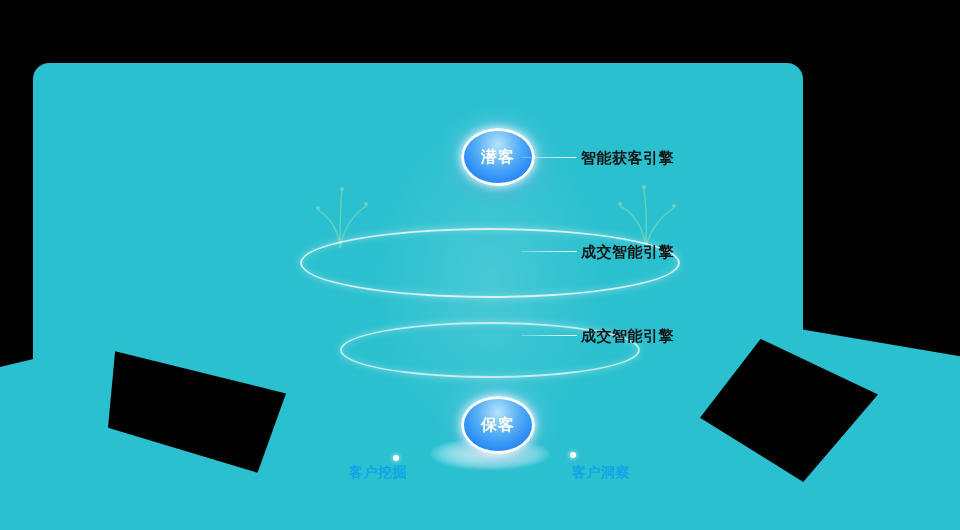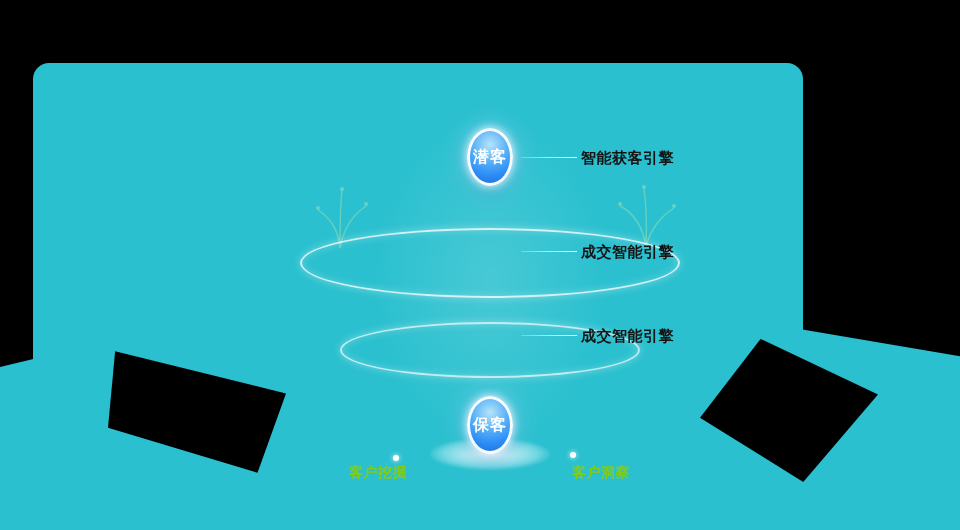--- a/index.html
+++ b/index.html
@@ -57,47 +57,47 @@
   
   .platform{
     position:absolute; left:430px; top:438px; width:120px; height:32px;
     border-radius:50%;
     background:radial-gradient(ellipse at center, rgba(255,255,255,0.95), rgba(205,245,250,0.45) 55%, rgba(205,245,250,0) 75%);
     filter:blur(1px);
   }
 
   
   .circle{
-    position:absolute; left:461px; width:46px; height:58px; border-radius:50%;
+    position:absolute; left:461px; width:74px; height:58px; border-radius:50%;
     background:radial-gradient(circle at 50% 26%, #b5e4fb 0%, #55aef6 42%, var(--circle_blue,#2e8ef7) 70%, #1d6fd3 100%);
     border:3px solid rgba(255,255,255,0.95);
     box-shadow:0 0 10px rgba(255,255,255,0.95), 0 0 26px rgba(150,215,255,0.85), 0 6px 16px rgba(16,80,140,0.25);
     display:flex; align-items:center; justify-content:center;
-    color:#fff; font-size:16px; font-weight:700; letter-spacing:1px;margin-left:6px;
+    color:#fff; font-size:16px; font-weight:700; letter-spacing:1px;
   }
   .c0{ top:128px; } .c1{ top:222px; } .c2{ top:306px; } .c3{ top:396px;justify-content:center; }
 
   
   .connector{
     position:absolute; left:521px; width:56px; height:1px;
     background:linear-gradient(90deg, rgba(255,255,255,0.25), #ffffff);
   }
   .k0{ top:157px; } .k1{ top:251px; } .k2{ top:335px; }
 
   
   .engine{
     position:absolute; left:581px; font-size:15px; font-weight:700;
     color:var(--label_dark,#141414); letter-spacing:0.5px; white-space:nowrap;text-align:center;
   }
   .e0{ top:149px; } .e1{ top:243px; } .e2{ top:327px; }
 
   
   .flabel{
     position:absolute; font-size:14px; font-weight:700;
-    color:#84cc16; letter-spacing:0.5px; white-space:nowrap;
+    color:#0ea5e9; letter-spacing:0.5px; white-space:nowrap;
   }
   .f0{ left:349px; top:464px; } .f1{ left:572px; top:464px; }
   .dot{ position:absolute; width:6px; height:6px; border-radius:50%; background:#fff;
         box-shadow:0 0 5px rgba(255,255,255,0.9); }
   .d0{ left:393px; top:455px; } .d1{ left:570px; top:452px; }
 
   
   .sparkle{ position:absolute; opacity:0.32; pointer-events:none; }
   .sp-left{ left:300px; top:180px; }
   .sp-right{ left:606px; top:178px; }

